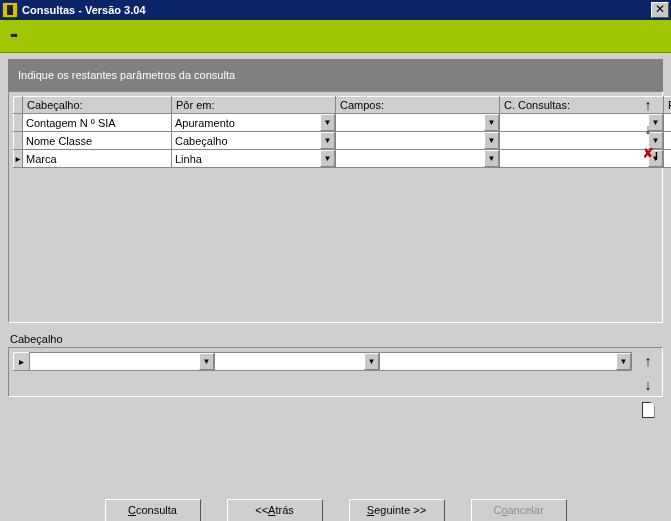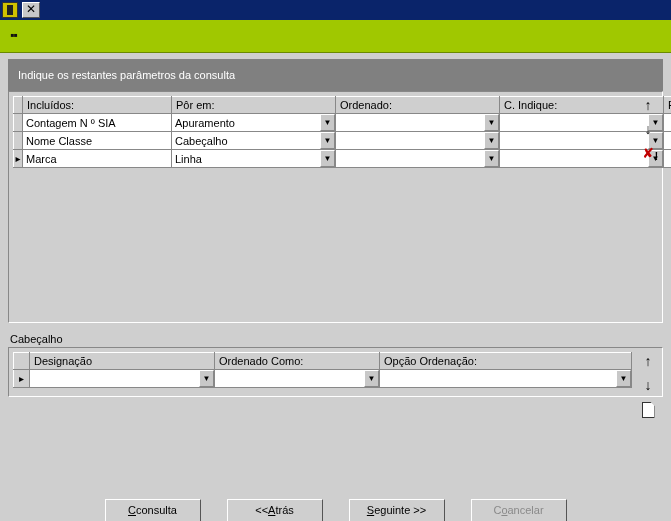--- a/index.html
+++ b/index.html
@@ -182,20 +182,21 @@
   .underline-char { text-decoration: underline; }
   .row-marker {
     font-size:10px; color:#000;
   }
 </style>
 </head>
 <body>
 
 <div class="titlebar">
   <div class="app-icon"></div>
+  <div class="title-text">Consultas - Versão 3.04</div>
   <div class="close-btn">✕</div>
 </div>
 
 <div class="header-strip">
   <div class="inner">
     <span class="bullet">▪▪</span>
   </div>
 </div>
 
 <div class="workspace">
@@ -212,24 +213,24 @@
           <col style="width:170px">
           <col style="width:125px">
           <col style="width:120px">
           <col style="width:70px">
           <col style="width:105px">
 
         </colgroup>
         <tbody>
             <tr>
           <th class="rowhead-h"></th>
-          <th>Incluídos:</th>
+          <th>Cabeçalho:</th>
           <th>Pôr em:</th>
-          <th>Ordenado:</th>
-          <th>C. Indique:</th>
+          <th>Campos:</th>
+          <th>C. Consultas:</th>
           <th>Fórmula de Cálculo:</th>
 
         </tr>
 
         <tr>
           <td class="rowhead"><span class="row-marker"></span></td>
           <td>
                 <div class="cell">
                   <input type="text" value="Contagem N º SIA" style="">
                 </div>
@@ -340,26 +341,20 @@
   <div class="panel bottom">
     <div class="grid-wrap">
       <table class="grid">
         <colgroup>
           <col style="width:16px">
           <col style="width:185px">
           <col style="width:165px">
           <col>
         </colgroup>
         <tbody>
-            <tr>
-          <th class="rowhead-h"></th>
-          <th>Designação</th>
-          <th>Ordenado Como:</th>
-          <th>Opção Ordenação:</th>
-        </tr>
         <tr>
           <td class="rowhead"><span class="row-marker">▸</span></td>
           <td>
                 <div class="cell">
                   <input type="text" value="" style="">
                   <div class="dd-btn">▼</div>
                 </div>
               </td>
           <td>
                 <div class="cell">

